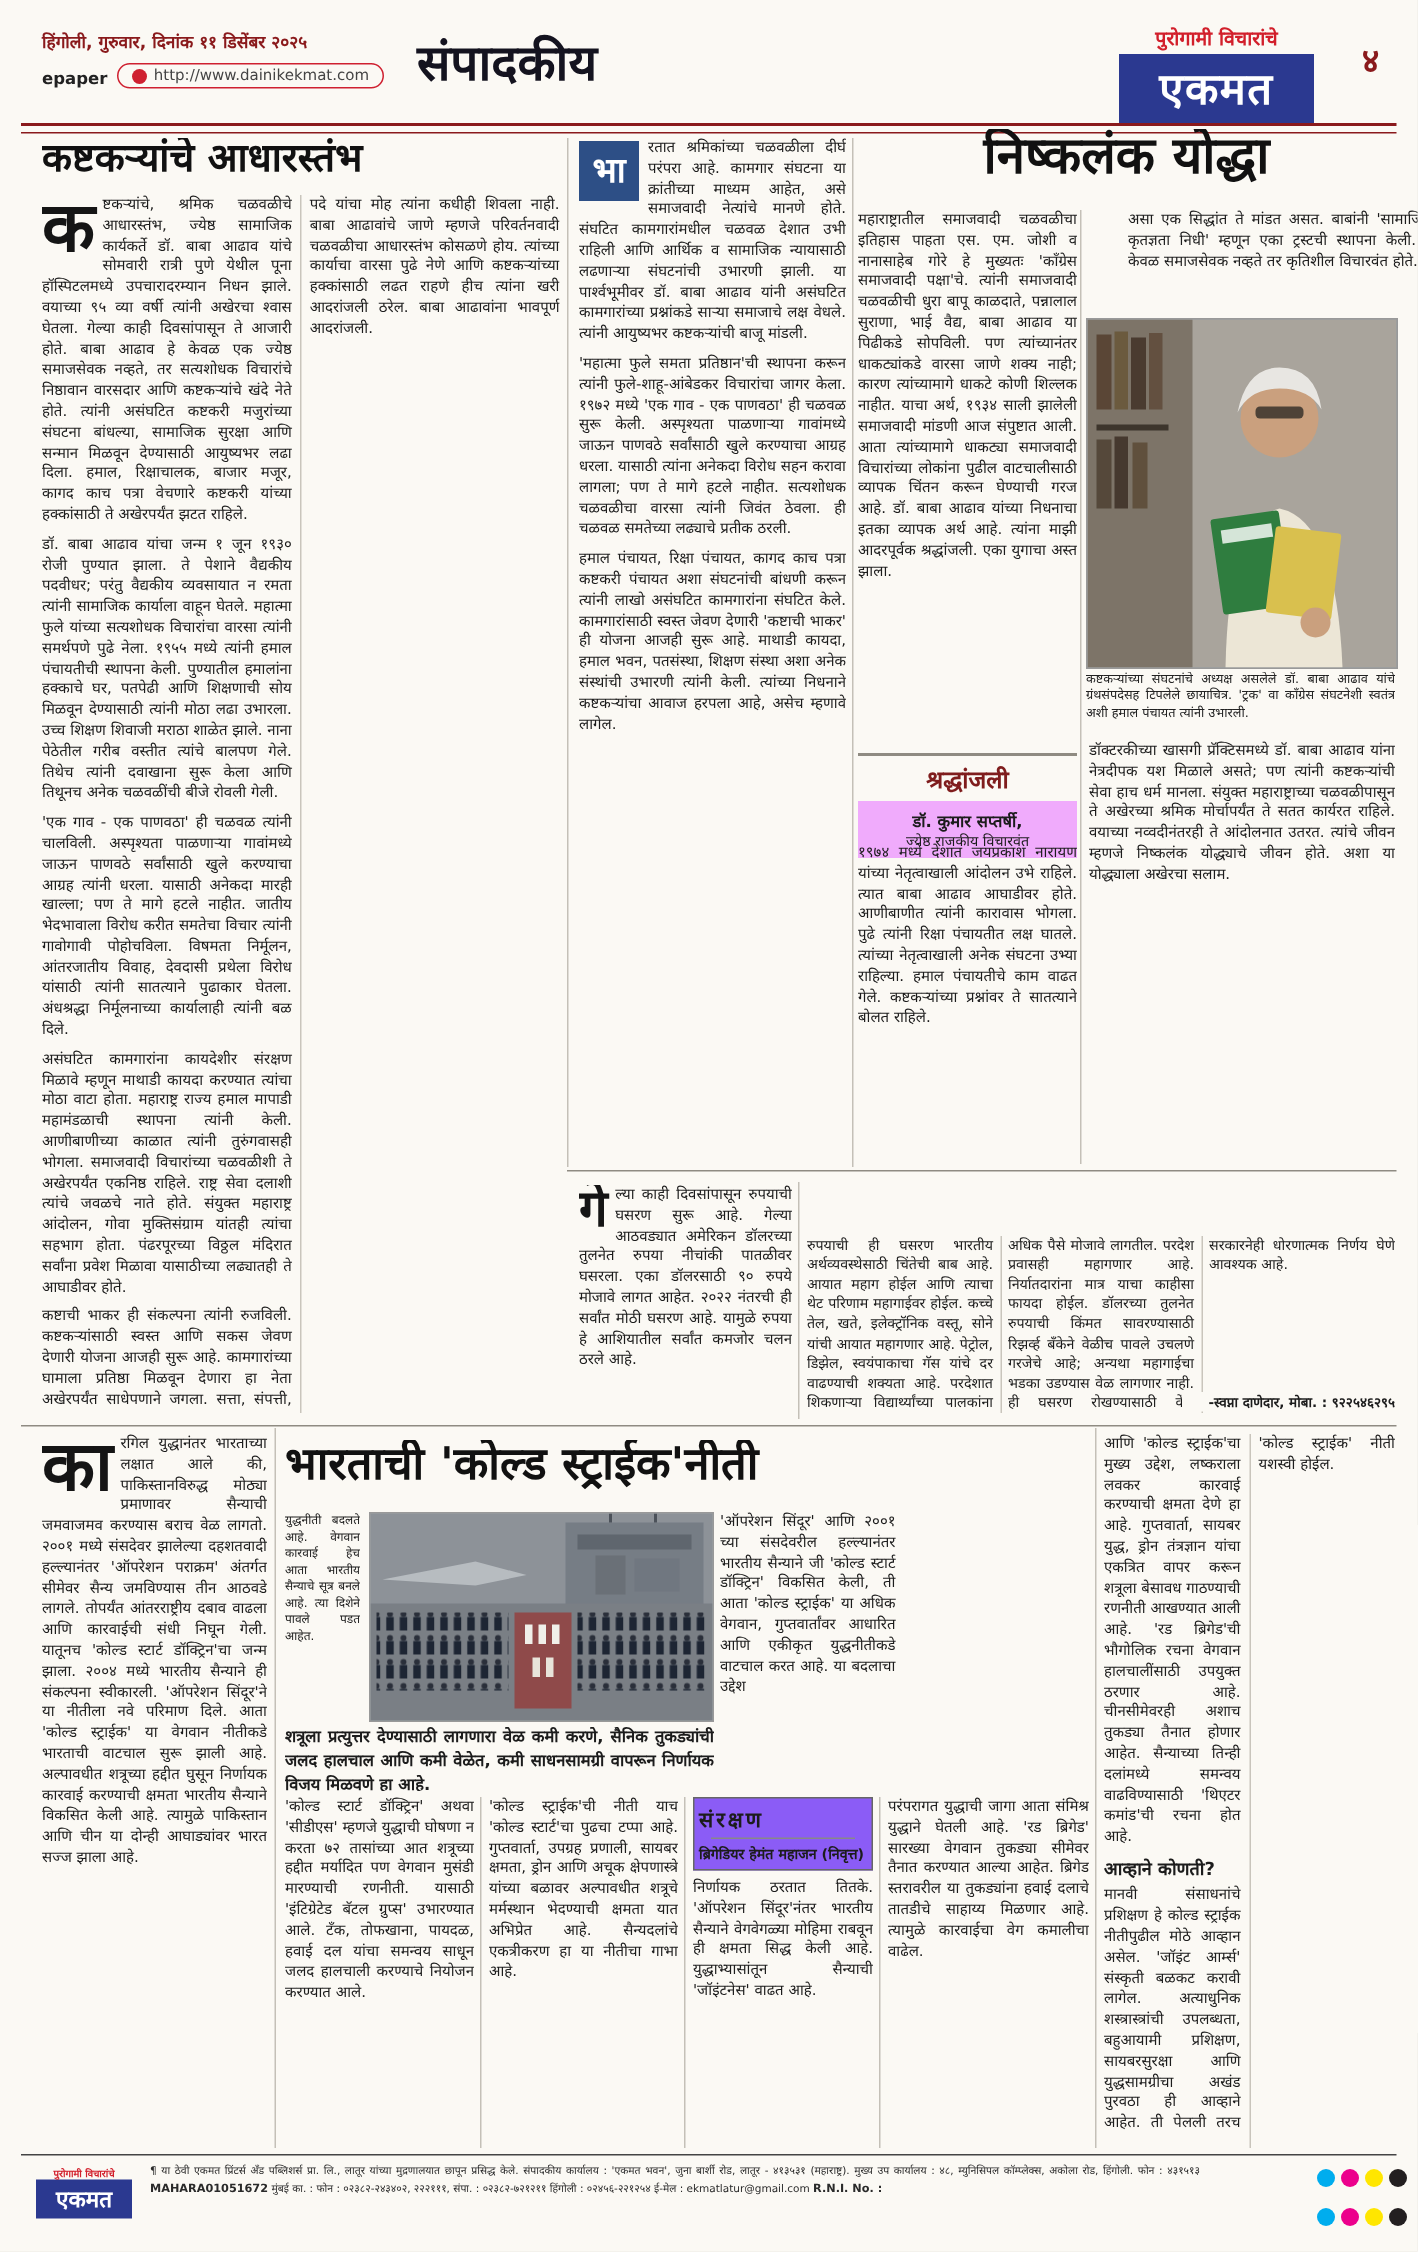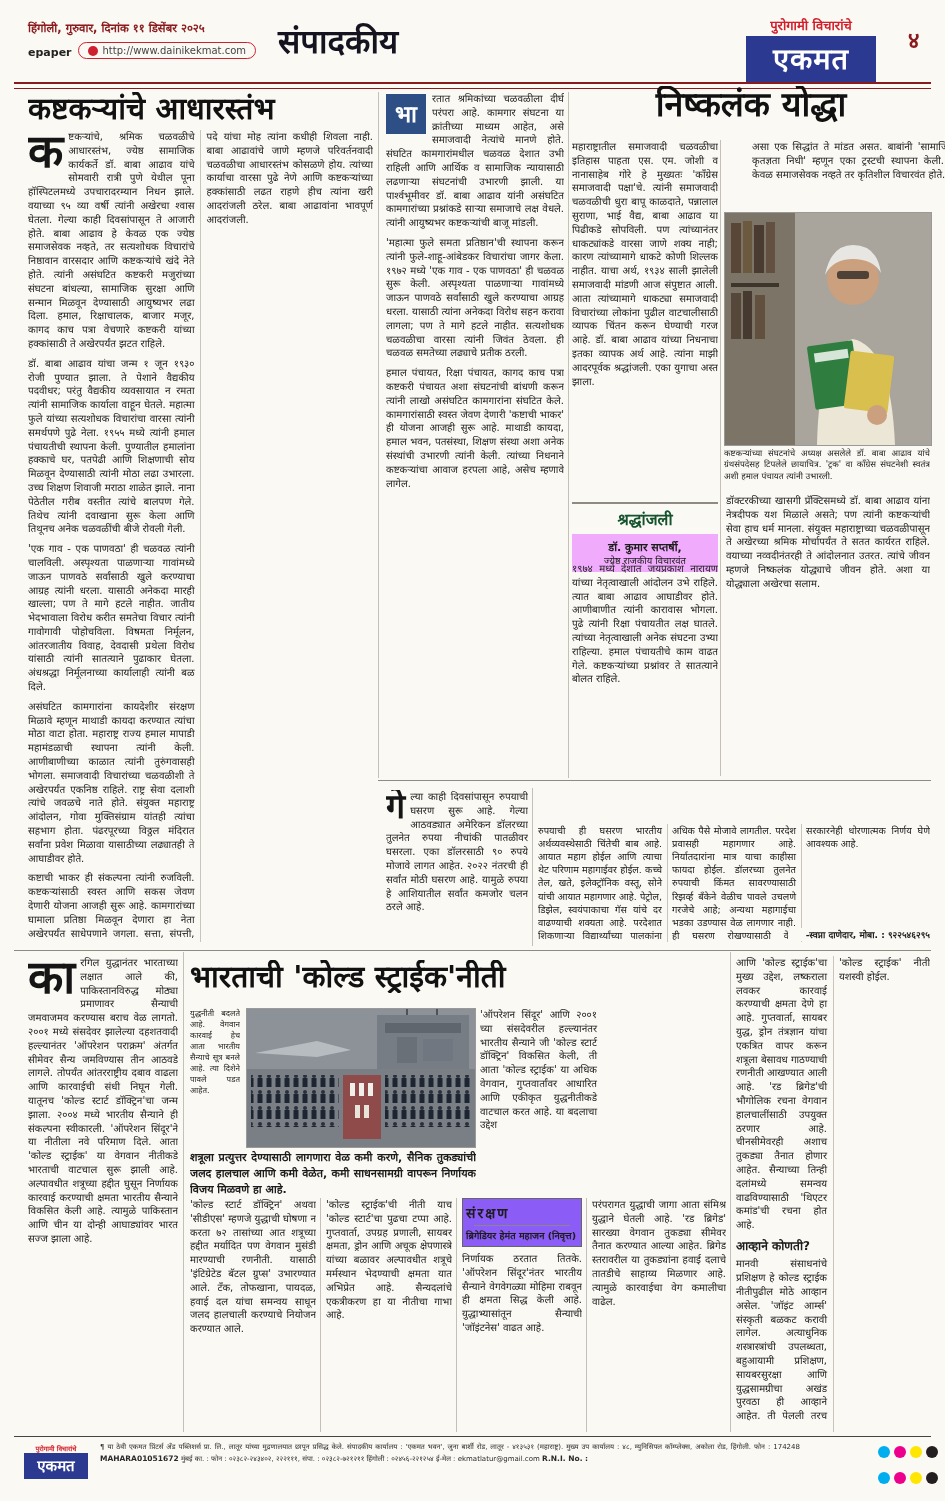--- a/index.html
+++ b/index.html
@@ -28,21 +28,21 @@
   .header-rule{position:absolute;left:14px;width:917px;top:82px;height:4px;border-top:2px solid #8a1a1c;border-bottom:1px solid #8a1a1c;}
   
   .headline{font-weight:bold;color:#111;line-height:1.1;}
   
   .dropcap{float:left;font-size:46px;line-height:42px;font-weight:bold;padding:0 5px 0 0;color:#151515;}
   .dropcap-box{float:left;width:40px;height:40px;margin:2px 6px 2px 0;background:#2d4f86;color:#fff;font-size:23px;font-weight:bold;text-align:center;line-height:40px;}
   
   .cols2{column-count:2;column-gap:12px;column-rule:1px solid #c9c5bc;column-fill:auto;}
   .cols3{column-count:3;column-gap:10px;column-rule:1px solid #c9c5bc;column-fill:auto;}
   
-  .tribute-label{border-top:2px solid #8f8b82;padding-top:4px;text-align:center;font-size:16px;font-weight:bold;color:#14532d;}
+  .tribute-label{border-top:2px solid #8f8b82;padding-top:4px;text-align:center;font-size:16px;font-weight:bold;color:#7f1d1d;}
   .tribute-box{margin-top:4px;background:#f0abfc;text-align:center;padding:5px 3px;}
   .tribute-box .name{font-size:11px;font-weight:bold;}
   .tribute-box .title{font-size:9.5px;}
   .caption{font-size:8.5px;line-height:1.35;color:#222;text-align:justify;}
   .endnote{font-size:8.5px;font-weight:bold;background:#fbf9f4;}
   .signoff{font-size:9px;font-weight:bold;text-align:right;background:#fbf9f4;}
   
   .def-box{border:1.5px solid #666;padding:4px 3px;background:#8b5cf6;margin-bottom:5px;}
   .def-box .def-label{font-size:14px;font-weight:bold;letter-spacing:2px;}
   .def-box .def-sep{border-top:1px solid #888;margin:3px 8px;}
@@ -80,21 +80,21 @@
   <div class="section-title">संपादकीय</div>
 
   <div class="masthead">
     <div class="tagline">पुरोगामी विचारांचे</div>
     <div class="logo">एकमत</div>
   </div>
 
   <div class="pagenum">४</div>
   <div class="header-rule"></div>
 
-  <div class="blk headline" style="left:28px;top:92px;width:345px;font-size:30px;">कष्टकऱ्यांचे आधारस्तंभ</div>
+  <div class="blk headline" style="left:28px;top:92px;width:345px;font-size:26px;">कष्टकऱ्यांचे आधारस्तंभ</div>
   <div class="blk body-text cols2" style="left:28px;top:130px;width:345px;height:812px;">
     <p><span class="dropcap">क</span><span>ष्टकऱ्यांचे, श्रमिक चळवळीचे आधारस्तंभ, ज्येष्ठ सामाजिक कार्यकर्ते डॉ. बाबा आढाव यांचे सोमवारी रात्री पुणे येथील पूना हॉस्पिटलमध्ये उपचारादरम्यान निधन झाले. वयाच्या ९५ व्या वर्षी त्यांनी अखेरचा श्वास घेतला. गेल्या काही दिवसांपासून ते आजारी होते. बाबा आढाव हे केवळ एक ज्येष्ठ समाजसेवक नव्हते, तर सत्यशोधक विचारांचे निष्ठावान वारसदार आणि कष्टकऱ्यांचे खंदे नेते होते. त्यांनी असंघटित कष्टकरी मजुरांच्या संघटना बांधल्या, सामाजिक सुरक्षा आणि सन्मान मिळवून देण्यासाठी आयुष्यभर लढा दिला. हमाल, रिक्षाचालक, बाजार मजूर, कागद काच पत्रा वेचणारे कष्टकरी यांच्या हक्कांसाठी ते अखेरपर्यंत झटत राहिले.</span></p>
     <p>डॉ. बाबा आढाव यांचा जन्म १ जून १९३० रोजी पुण्यात झाला. ते पेशाने वैद्यकीय पदवीधर; परंतु वैद्यकीय व्यवसायात न रमता त्यांनी सामाजिक कार्याला वाहून घेतले. महात्मा फुले यांच्या सत्यशोधक विचारांचा वारसा त्यांनी समर्थपणे पुढे नेला. १९५५ मध्ये त्यांनी हमाल पंचायतीची स्थापना केली. पुण्यातील हमालांना हक्काचे घर, पतपेढी आणि शिक्षणाची सोय मिळवून देण्यासाठी त्यांनी मोठा लढा उभारला. उच्च शिक्षण शिवाजी मराठा शाळेत झाले. नाना पेठेतील गरीब वस्तीत त्यांचे बालपण गेले. तिथेच त्यांनी दवाखाना सुरू केला आणि तिथूनच अनेक चळवळींची बीजे रोवली गेली.</p>
     <p>'एक गाव - एक पाणवठा' ही चळवळ त्यांनी चालविली. अस्पृश्यता पाळणाऱ्या गावांमध्ये जाऊन पाणवठे सर्वांसाठी खुले करण्याचा आग्रह त्यांनी धरला. यासाठी अनेकदा मारही खाल्ला; पण ते मागे हटले नाहीत. जातीय भेदभावाला विरोध करीत समतेचा विचार त्यांनी गावोगावी पोहोचविला. विषमता निर्मूलन, आंतरजातीय विवाह, देवदासी प्रथेला विरोध यांसाठी त्यांनी सातत्याने पुढाकार घेतला. अंधश्रद्धा निर्मूलनाच्या कार्यालाही त्यांनी बळ दिले.</p>
     <p>असंघटित कामगारांना कायदेशीर संरक्षण मिळावे म्हणून माथाडी कायदा करण्यात त्यांचा मोठा वाटा होता. महाराष्ट्र राज्य हमाल मापाडी महामंडळाची स्थापना त्यांनी केली. आणीबाणीच्या काळात त्यांनी तुरुंगवासही भोगला. समाजवादी विचारांच्या चळवळीशी ते अखेरपर्यंत एकनिष्ठ राहिले. राष्ट्र सेवा दलाशी त्यांचे जवळचे नाते होते. संयुक्त महाराष्ट्र आंदोलन, गोवा मुक्तिसंग्राम यांतही त्यांचा सहभाग होता. पंढरपूरच्या विठ्ठल मंदिरात सर्वांना प्रवेश मिळावा यासाठीच्या लढ्यातही ते आघाडीवर होते.</p>
     <p>कष्टाची भाकर ही संकल्पना त्यांनी रुजविली. कष्टकऱ्यांसाठी स्वस्त आणि सकस जेवण देणारी योजना आजही सुरू आहे. कामगारांच्या घामाला प्रतिष्ठा मिळवून देणारा हा नेता अखेरपर्यंत साधेपणाने जगला. सत्ता, संपत्ती, पदे यांचा मोह त्यांना कधीही शिवला नाही. बाबा आढावांचे जाणे म्हणजे परिवर्तनवादी चळवळीचा आधारस्तंभ कोसळणे होय. त्यांच्या कार्याचा वारसा पुढे नेणे आणि कष्टकऱ्यांच्या हक्कांसाठी लढत राहणे हीच त्यांना खरी आदरांजली ठरेल. बाबा आढावांना भावपूर्ण आदरांजली.</p>
   </div>
 
   <div class="vrule" style="left:378px;top:92px;height:686px;"></div>
 
@@ -230,21 +230,21 @@
   </div>
 
   <div class="footer-rule"></div>
 
   <div class="footer-logo">
     <div class="tagline">पुरोगामी विचारांचे</div>
     <div class="logo">एकमत</div>
   </div>
 
   <div class="footer-text">
-    <span>¶ या ठेवी एकमत प्रिंटर्स अँड पब्लिशर्स प्रा. लि., लातूर यांच्या मुद्रणालयात छापून प्रसिद्ध केले. संपादकीय कार्यालय : 'एकमत भवन', जुना बार्शी रोड, लातूर - ४१३५३१ (महाराष्ट्र). मुख्य उप कार्यालय : ४८, म्युनिसिपल कॉम्प्लेक्स, अकोला रोड, हिंगोली. फोन : 174248</span>
+    <span>¶ या ठेवी एकमत प्रिंटर्स अँड पब्लिशर्स प्रा. लि., लातूर यांच्या मुद्रणालयात छापून प्रसिद्ध केले. संपादकीय कार्यालय : 'एकमत भवन', जुना बार्शी रोड, लातूर - ४१३५३१ (महाराष्ट्र). मुख्य उप कार्यालय : ४८, म्युनिसिपल कॉम्प्लेक्स, अकोला रोड, हिंगोली. फोन : ४३१५१३</span>
     <b>MAHARA01051672</b>
     <span>मुंबई का. : फोन : ०२३८२-२४३४०२, २२२१११, संपा. : ०२३८२-७२१२११  हिंगोली : ०२४५६-२२१२५४  ई-मेल : ekmatlatur@gmail.com</span>
     <b>R.N.I. No. :</b>
   </div>
 
   <div class="cmyk" style="left:878px;top:1446px;">
     <span class="c-c"></span>
     <span class="c-m"></span>
     <span class="c-y"></span>
     <span class="c-k"></span>

